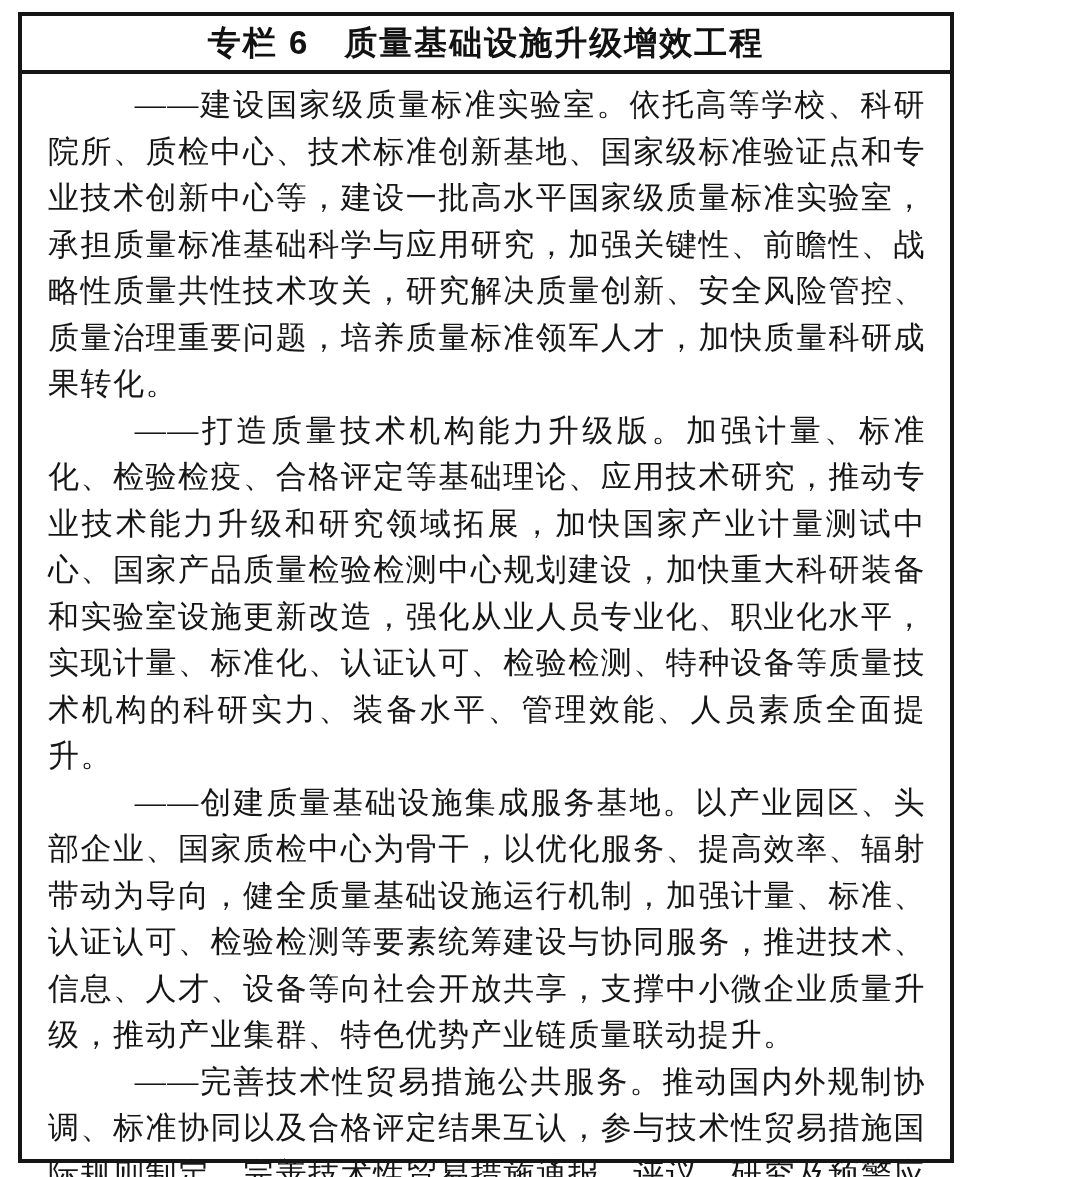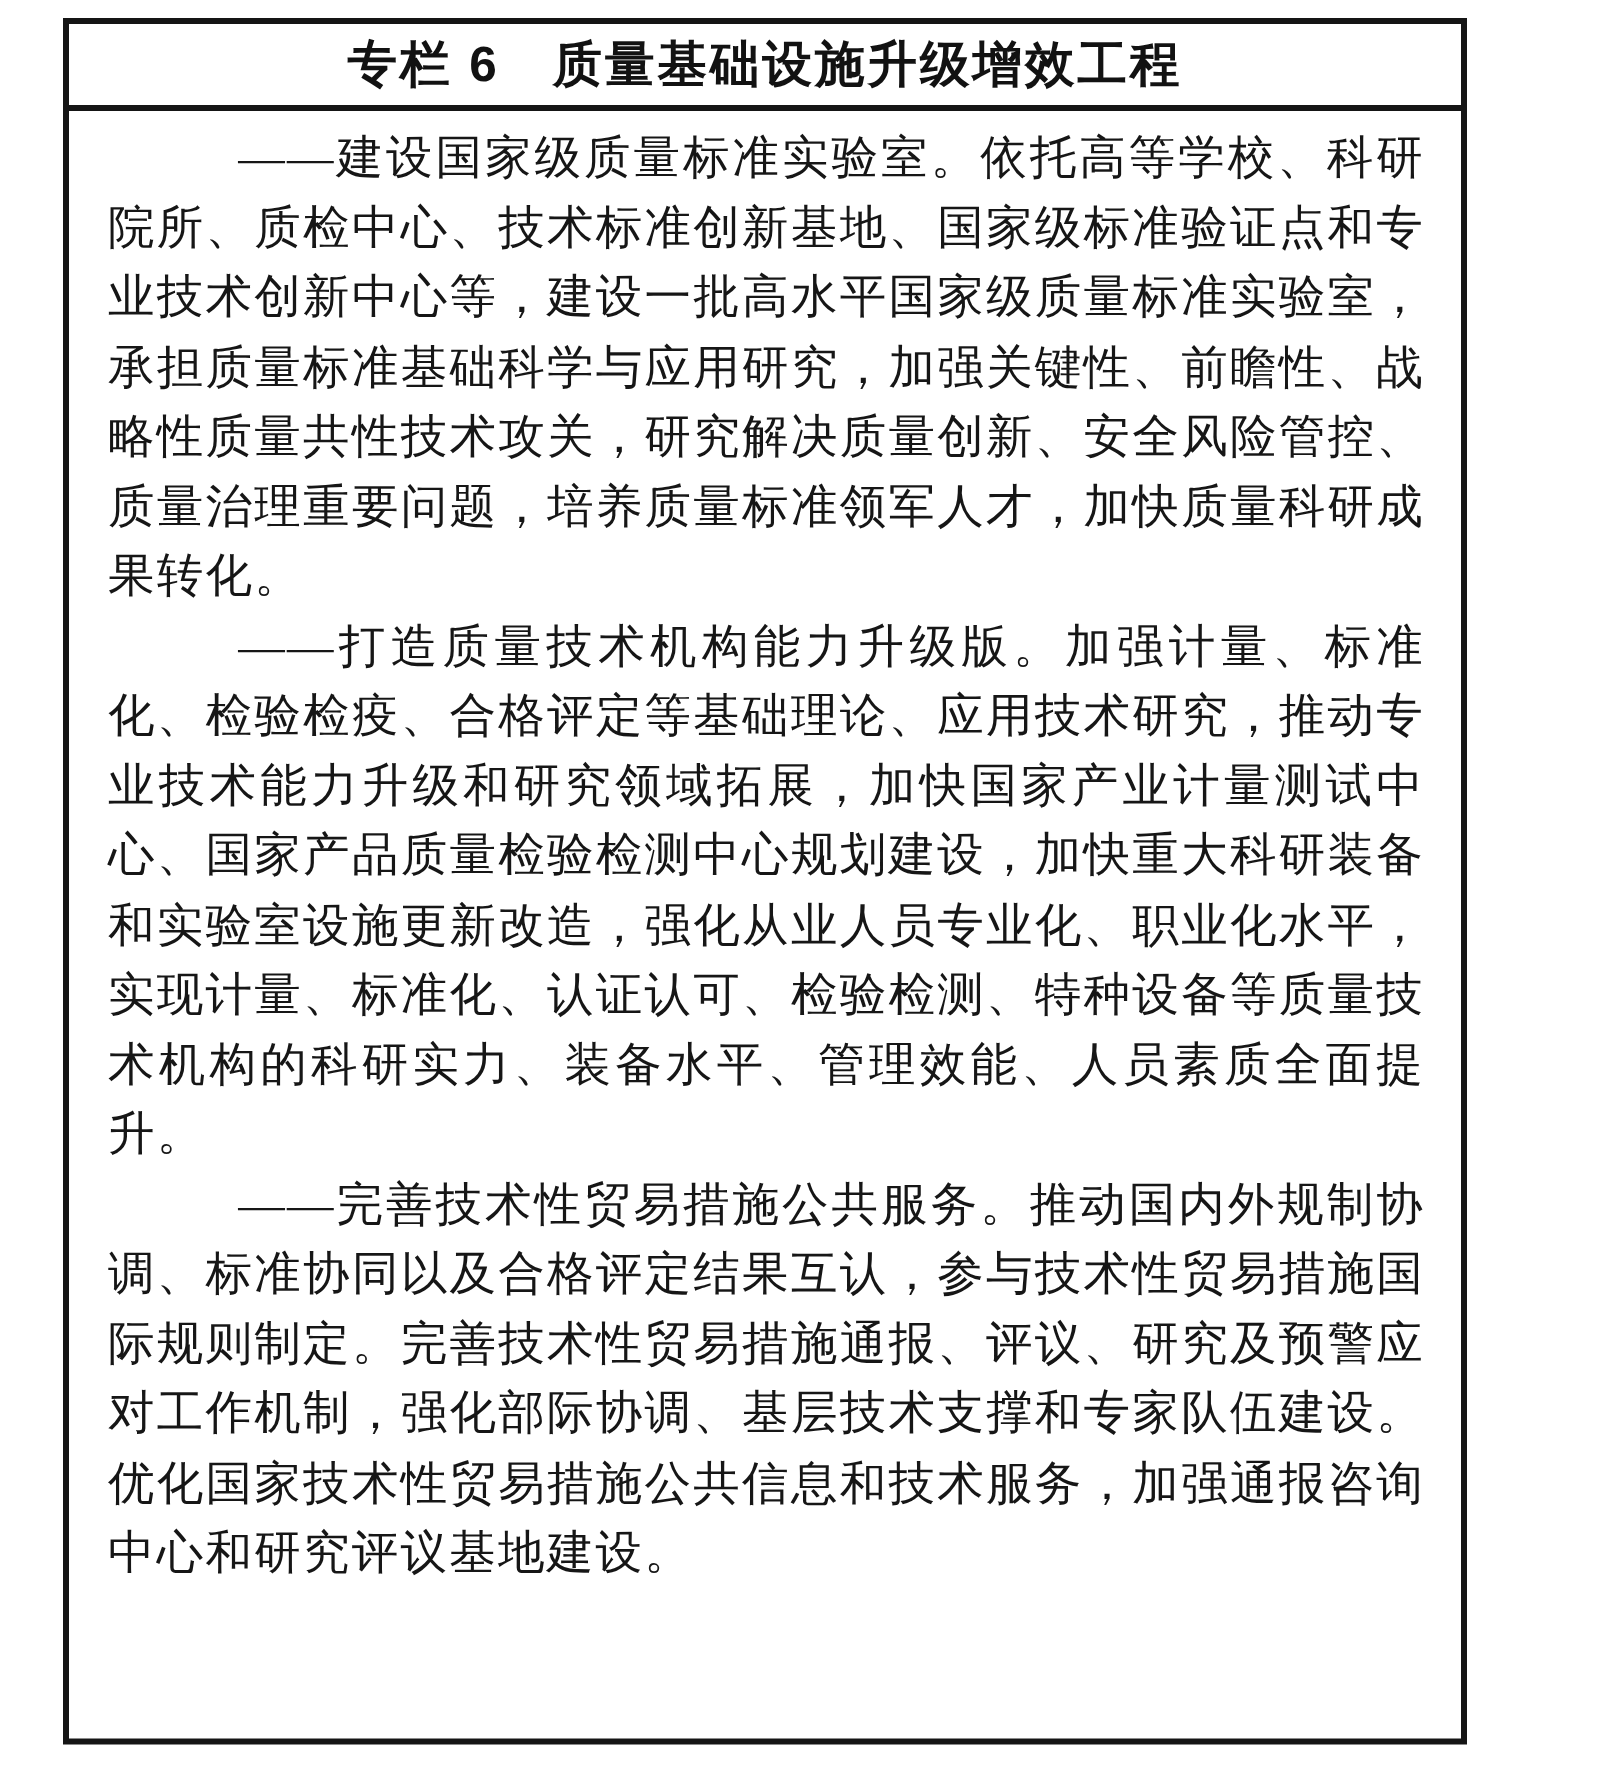--- a/index.html
+++ b/index.html
@@ -8,21 +8,20 @@
     background: #ffffff;
   }
   .page {
     position: relative;
     width: 972px;
     height: 1177px;
     background: #ffffff;
     font-family: "Liberation Serif", "DejaVu Serif", serif;
     color: #171717;
     overflow: hidden;
-    margin-left: 24px;
   }
   .box {
     position: absolute;
     left: 18px;
     top: 12px;
     right: 18px;
     bottom: 14px;
     border: 4px solid #151515;
     background: #ffffff;
     box-sizing: border-box;
@@ -61,16 +60,17 @@
 <body>
 
 <div class="page">
   <div class="box">
     <div class="title-bar">
       <h1>专栏 6　质量基础设施升级增效工程</h1>
     </div>
     <div class="box-body">
       <p>——建设国家级质量标准实验室。依托高等学校、科研院所、质检中心、技术标准创新基地、国家级标准验证点和专业技术创新中心等，建设一批高水平国家级质量标准实验室，承担质量标准基础科学与应用研究，加强关键性、前瞻性、战略性质量共性技术攻关，研究解决质量创新、安全风险管控、质量治理重要问题，培养质量标准领军人才，加快质量科研成果转化。</p>
       <p>——打造质量技术机构能力升级版。加强计量、标准化、检验检疫、合格评定等基础理论、应用技术研究，推动专业技术能力升级和研究领域拓展，加快国家产业计量测试中心、国家产品质量检验检测中心规划建设，加快重大科研装备和实验室设施更新改造，强化从业人员专业化、职业化水平，实现计量、标准化、认证认可、检验检测、特种设备等质量技术机构的科研实力、装备水平、管理效能、人员素质全面提升。</p>
+      <p>——创建质量基础设施集成服务基地。以产业园区、头部企业、国家质检中心为骨干，以优化服务、提高效率、辐射带动为导向，健全质量基础设施运行机制，加强计量、标准、认证认可、检验检测等要素统筹建设与协同服务，推进技术、信息、人才、设备等向社会开放共享，支撑中小微企业质量升级，推动产业集群、特色优势产业链质量联动提升。</p>
       <p>——完善技术性贸易措施公共服务。推动国内外规制协调、标准协同以及合格评定结果互认，参与技术性贸易措施国际规则制定。完善技术性贸易措施通报、评议、研究及预警应对工作机制，强化部际协调、基层技术支撑和专家队伍建设。优化国家技术性贸易措施公共信息和技术服务，加强通报咨询中心和研究评议基地建设。</p>
     </div>
   </div>
 </div>
 
 </body></html>

